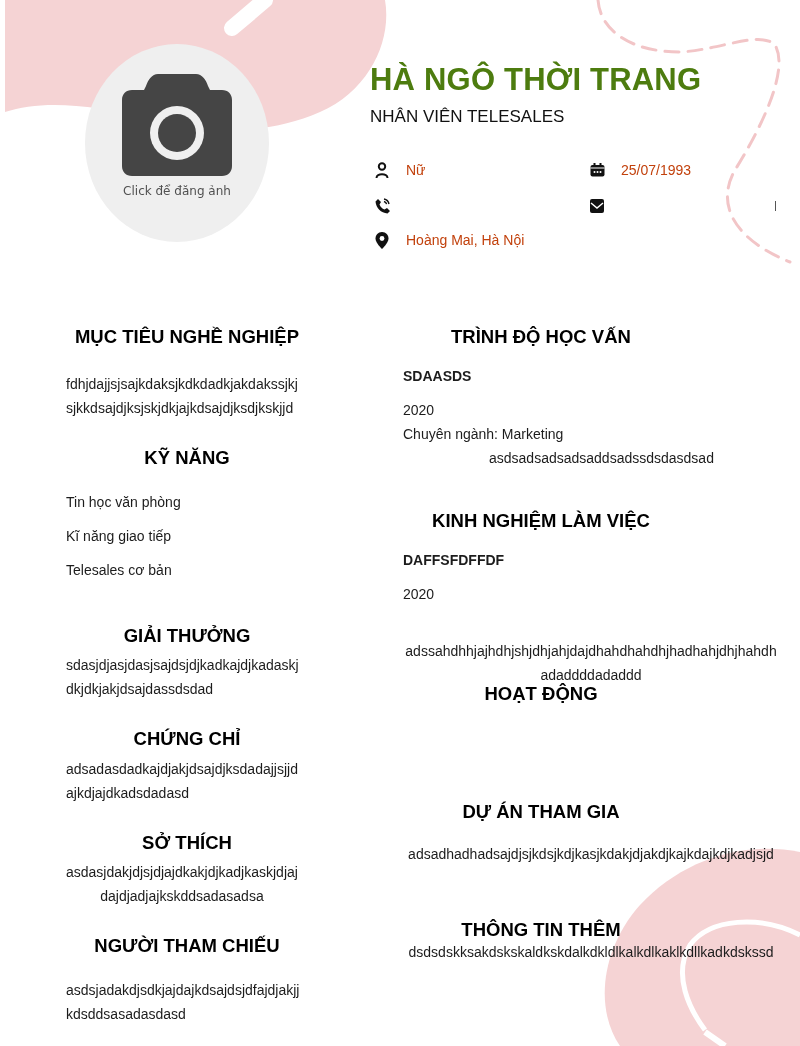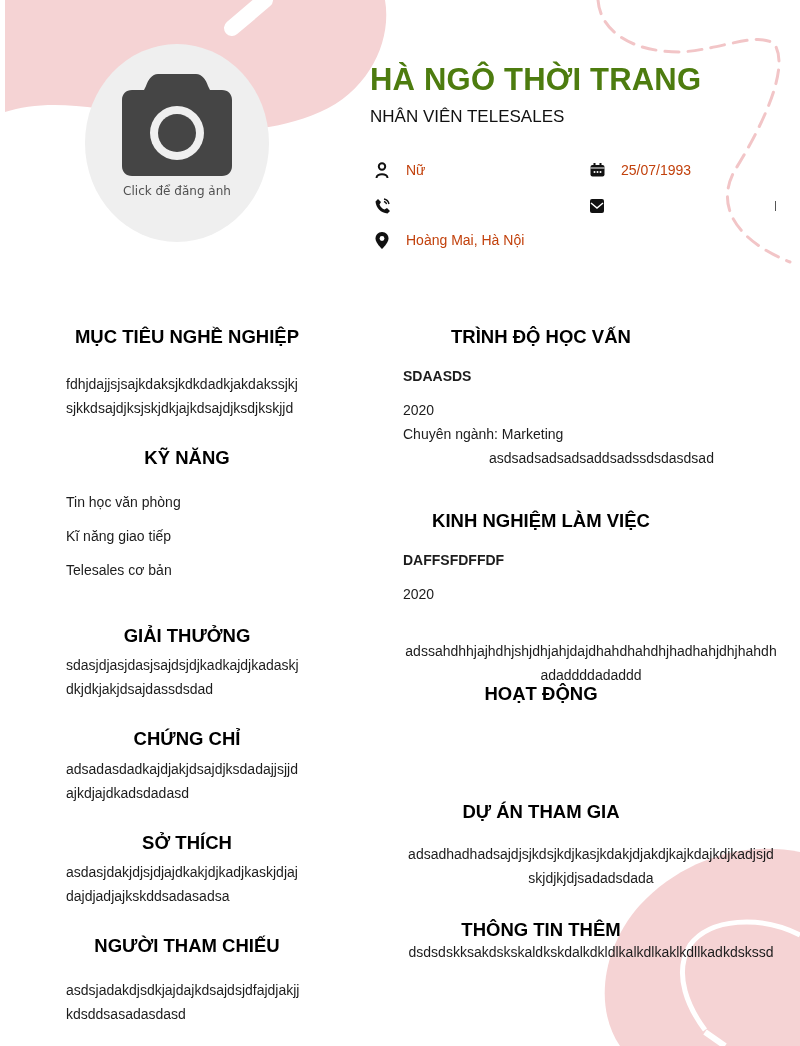--- a/index.html
+++ b/index.html
@@ -136,21 +136,21 @@
   <div>dkjdkjakjdsajdassdsdad</div>
 </div>
 
 <div class="sec-h" style="left:66px;width:242px;top:728px;">CHỨNG CHỈ</div>
 <div class="txt" style="left:66px;top:757px;">
   <div>adsadasdadkajdjakjdsajdjksdadajjsjjd</div>
   <div>ajkdjajdkadsdadasd</div>
 </div>
 
 <div class="sec-h" style="left:66px;width:242px;top:832px;">SỞ THÍCH</div>
-<div class="txt" style="left:66px;top:860px;">
+<div class="txt" style="left:66px;top:860px;text-align:center;">
   <div>asdasjdakjdjsjdjajdkakjdjkadjkaskjdjaj</div>
   <div>dajdjadjajkskddsadasadsa</div>
 </div>
 
 <div class="sec-h" style="left:66px;width:242px;top:935px;">NGƯỜI THAM CHIẾU</div>
 <div class="txt" style="left:66px;top:978px;">
   <div>asdsjadakdjsdkjajdajkdsajdsjdfajdjakjj</div>
   <div>kdsddsasadasdasd</div>
 </div>
 
@@ -168,19 +168,18 @@
   <div>adaddddadaddd</div>
 </div>
 
 <div class="sec-h" style="left:403px;width:276px;top:683px;">HOẠT ĐỘNG</div>
 <div class="txt ctr" style="left:403px;width:376px;top:724px;">
 </div>
 
 <div class="sec-h" style="left:403px;width:276px;top:801px;">DỰ ÁN THAM GIA</div>
 <div class="txt ctr" style="left:403px;width:376px;top:842px;">
   <div>adsadhadhadsajdjsjkdsjkdjkasjkdakjdjakdjkajkdajkdjkadjsjd</div>
-  <div>skjdjkjdjsadadsdada</div>
 </div>
 
 <div class="sec-h" style="left:403px;width:276px;top:919px;">THÔNG TIN THÊM</div>
 <div class="txt ctr" style="left:403px;width:376px;top:940px;">
   <div>dsdsdskksakdskskaldkskdalkdkldlkalkdlkaklkdllkadkdskssd</div>
 </div>
 
 </body></html>

